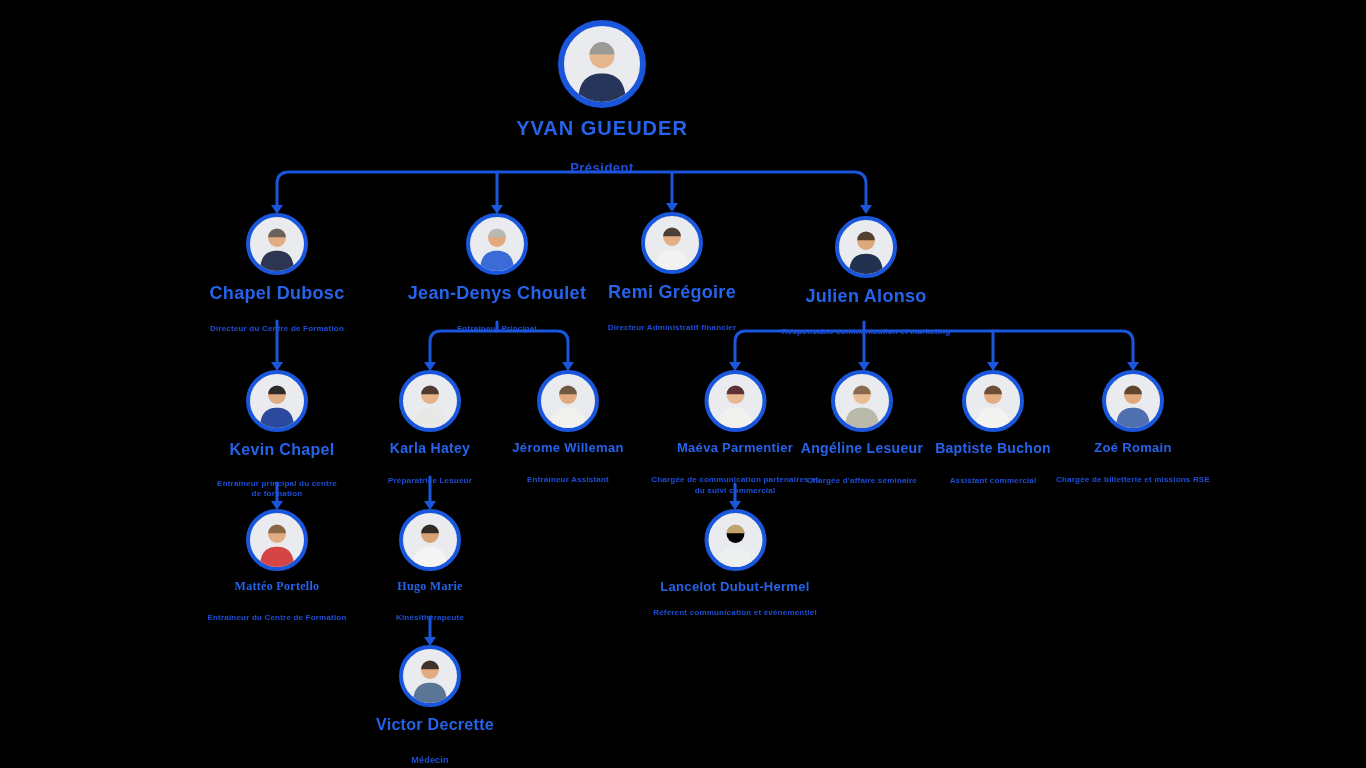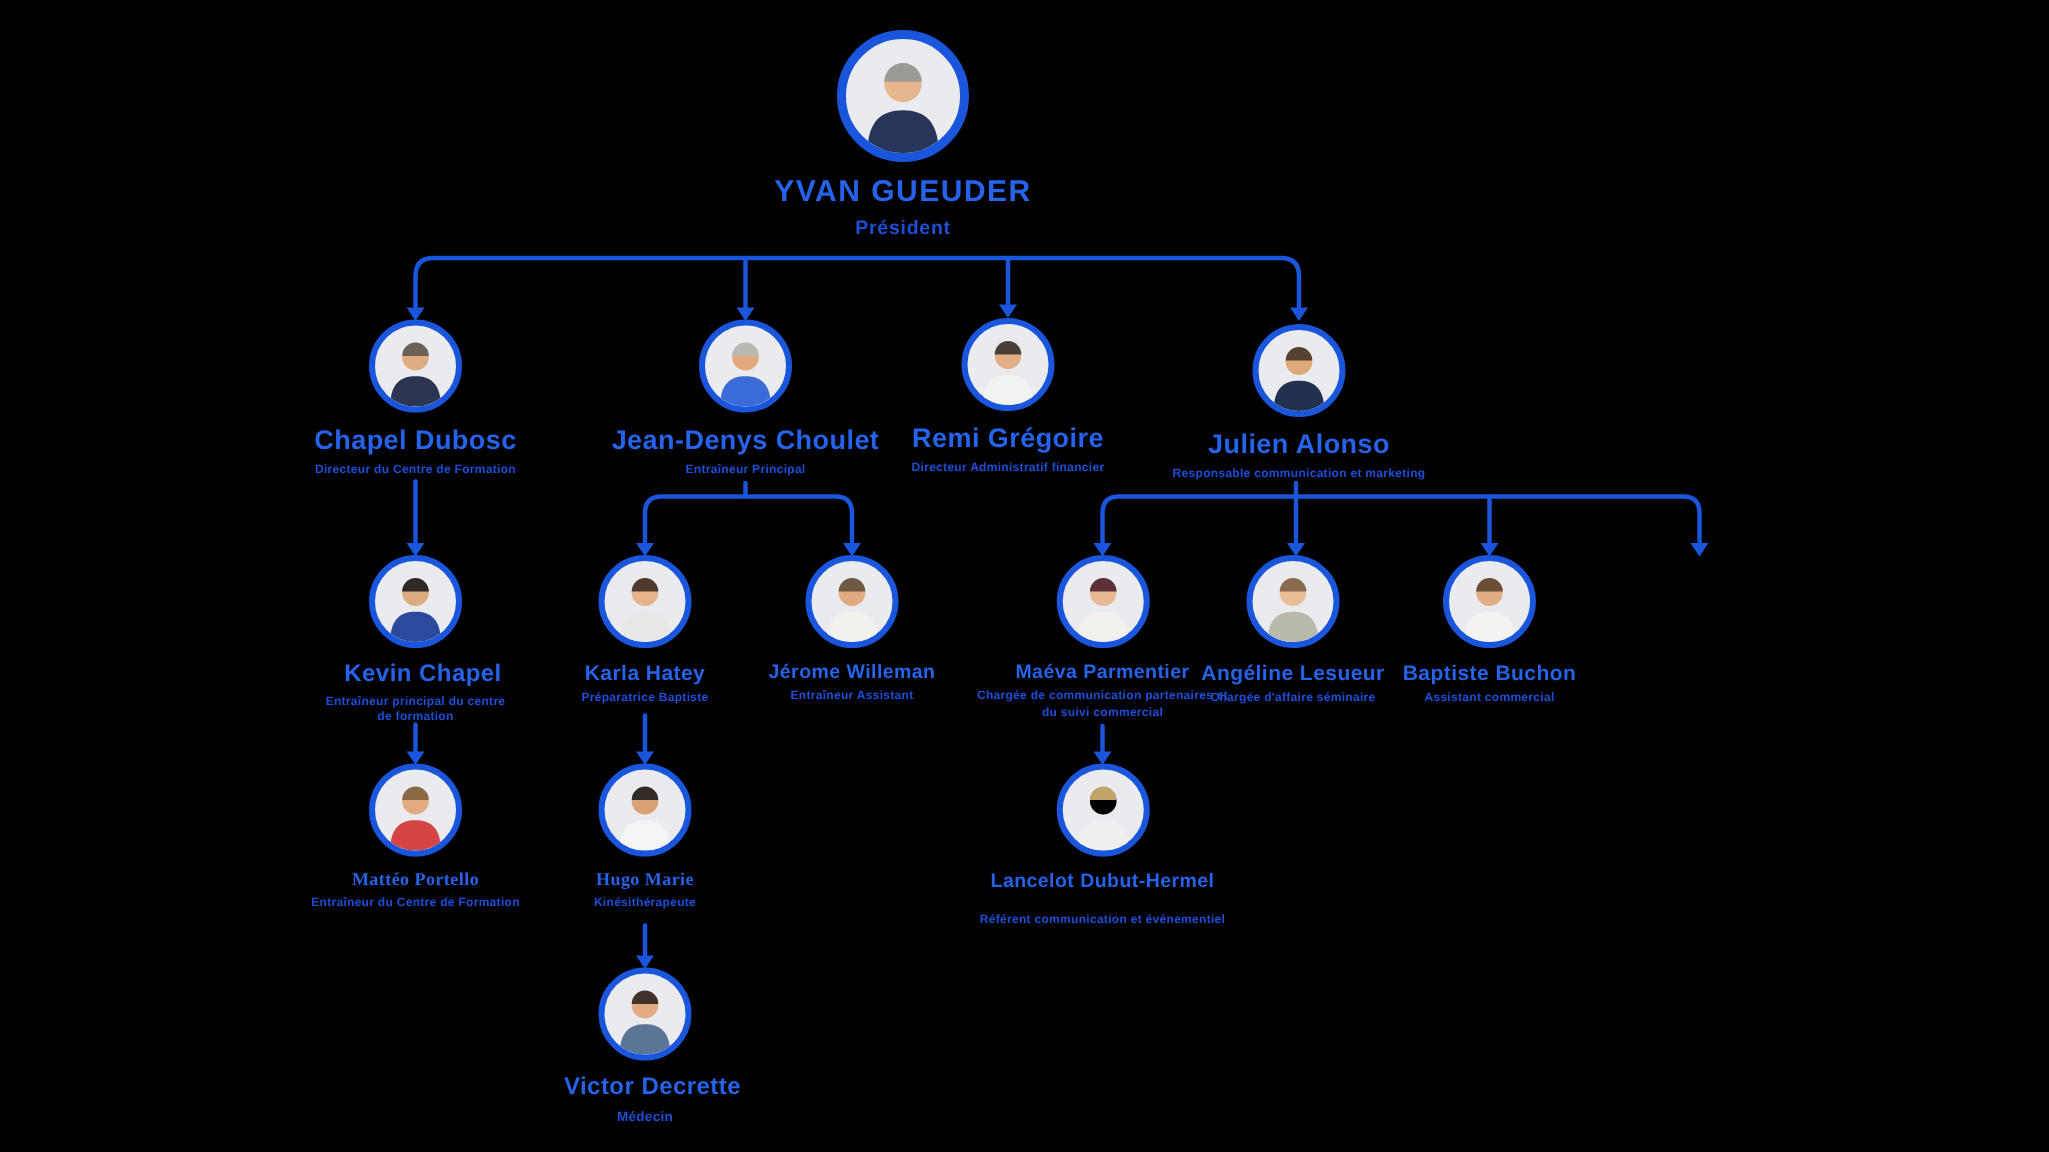--- a/index.html
+++ b/index.html
@@ -27,21 +27,21 @@
   .nm{
     margin-top:9px;
     color:var(--name-color,#2563eb);
     font-weight:bold;
     letter-spacing:.3px;
     white-space:nowrap;
     text-align:center;
     line-height:1.1;
   }
   .ti{
-    margin-top:4px;
+    margin-top:20px;
     color:var(--subtitle-color,#1d4ed8);
     font-weight:bold;
     font-size:8px;
     letter-spacing:.2px;
     text-align:center;
     line-height:1.35;
     width:240px;
   }
   .ti-big{font-size:13px;letter-spacing:.5px;}
   .s20{font-size:20px;letter-spacing:1px;}
@@ -175,21 +175,21 @@
 
   <div class="node" style="left:430px;top:370px">
     <span class="pic pic-62" style="--shirt: #e8e8e6; --skin: #e5b28a; --hair: #4e3a2e;">
       <svg viewBox="0 0 64 64">
         <circle cx="32" cy="25" r="10.5" fill="var(--skin,#e3b48c)"></circle>
         <path d="M21.5 24 a10.5 10.5 0 0 1 21 0 z" fill="var(--hair,#554436)"></path>
         <path d="M12 64 C12 46 20 40 32 40 C44 40 52 46 52 64 Z" fill="var(--shirt,#335)"></path>
       </svg>
     </span>
     <div class="nm s14">Karla Hatey</div>
-    <div class="ti">Préparatrice Baptiste</div>
+    <div class="ti">Préparatrice Lesueur</div>
   </div>
 
   <div class="node" style="left:568px;top:370px">
     <span class="pic pic-62" style="--shirt: #f1f1ee; --skin: #e2aa80; --hair: #6e5a42;">
       <svg viewBox="0 0 64 64">
         <circle cx="32" cy="25" r="10.5" fill="var(--skin,#e3b48c)"></circle>
         <path d="M21.5 24 a10.5 10.5 0 0 1 21 0 z" fill="var(--hair,#554436)"></path>
         <path d="M12 64 C12 46 20 40 32 40 C44 40 52 46 52 64 Z" fill="var(--shirt,#335)"></path>
       </svg>
     </span>
@@ -226,20 +226,31 @@
       <svg viewBox="0 0 64 64">
         <circle cx="32" cy="25" r="10.5" fill="var(--skin,#e3b48c)"></circle>
         <path d="M21.5 24 a10.5 10.5 0 0 1 21 0 z" fill="var(--hair,#554436)"></path>
         <path d="M12 64 C12 46 20 40 32 40 C44 40 52 46 52 64 Z" fill="var(--shirt,#335)"></path>
       </svg>
     </span>
     <div class="nm s14">Baptiste Buchon</div>
     <div class="ti">Assistant commercial</div>
   </div>
 
+  <div class="node" style="left:1133px;top:370px">
+    <span class="pic pic-62" style="--shirt: #4f6fae; --skin: #dfa87d; --hair: #5e452f;">
+      <svg viewBox="0 0 64 64">
+        <circle cx="32" cy="25" r="10.5" fill="var(--skin,#e3b48c)"></circle>
+        <path d="M21.5 24 a10.5 10.5 0 0 1 21 0 z" fill="var(--hair,#554436)"></path>
+        <path d="M12 64 C12 46 20 40 32 40 C44 40 52 46 52 64 Z" fill="var(--shirt,#335)"></path>
+      </svg>
+    </span>
+    <div class="nm s15">Zoé Romain</div>
+    <div class="ti">Chargée de billetterie et missions RSE</div>
+  </div>
 
   <div class="node" style="left:277px;top:509px">
     <span class="pic pic-62" style="--shirt: #d64545; --skin: #e3ab80; --hair: #8a6844;">
       <svg viewBox="0 0 64 64">
         <circle cx="32" cy="25" r="10.5" fill="var(--skin,#e3b48c)"></circle>
         <path d="M21.5 24 a10.5 10.5 0 0 1 21 0 z" fill="var(--hair,#554436)"></path>
         <path d="M12 64 C12 46 20 40 32 40 C44 40 52 46 52 64 Z" fill="var(--shirt,#335)"></path>
       </svg>
     </span>
     <div class="nm s17">Mattéo Portello</div>

